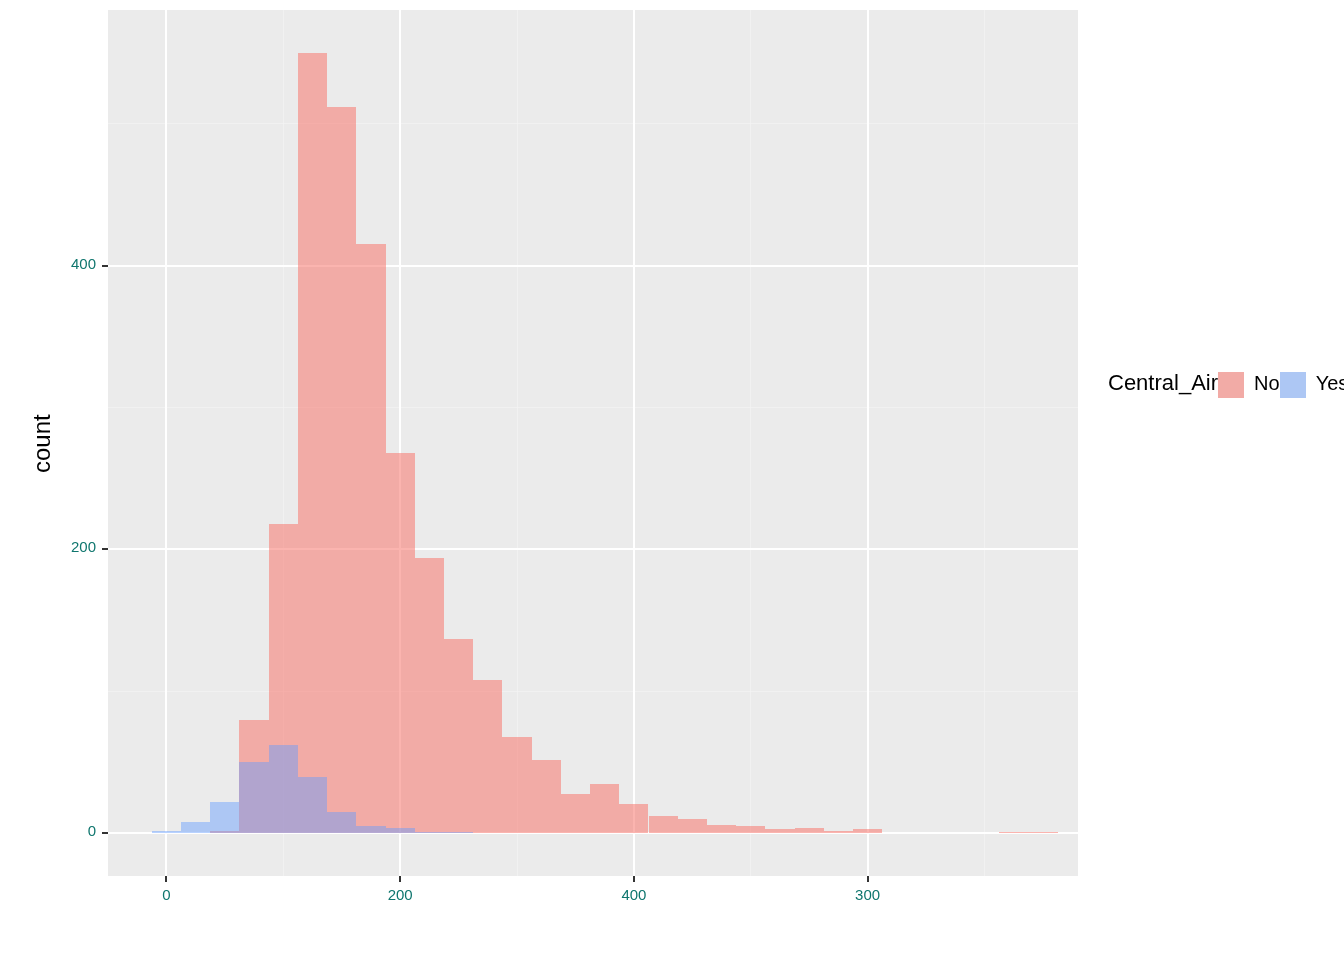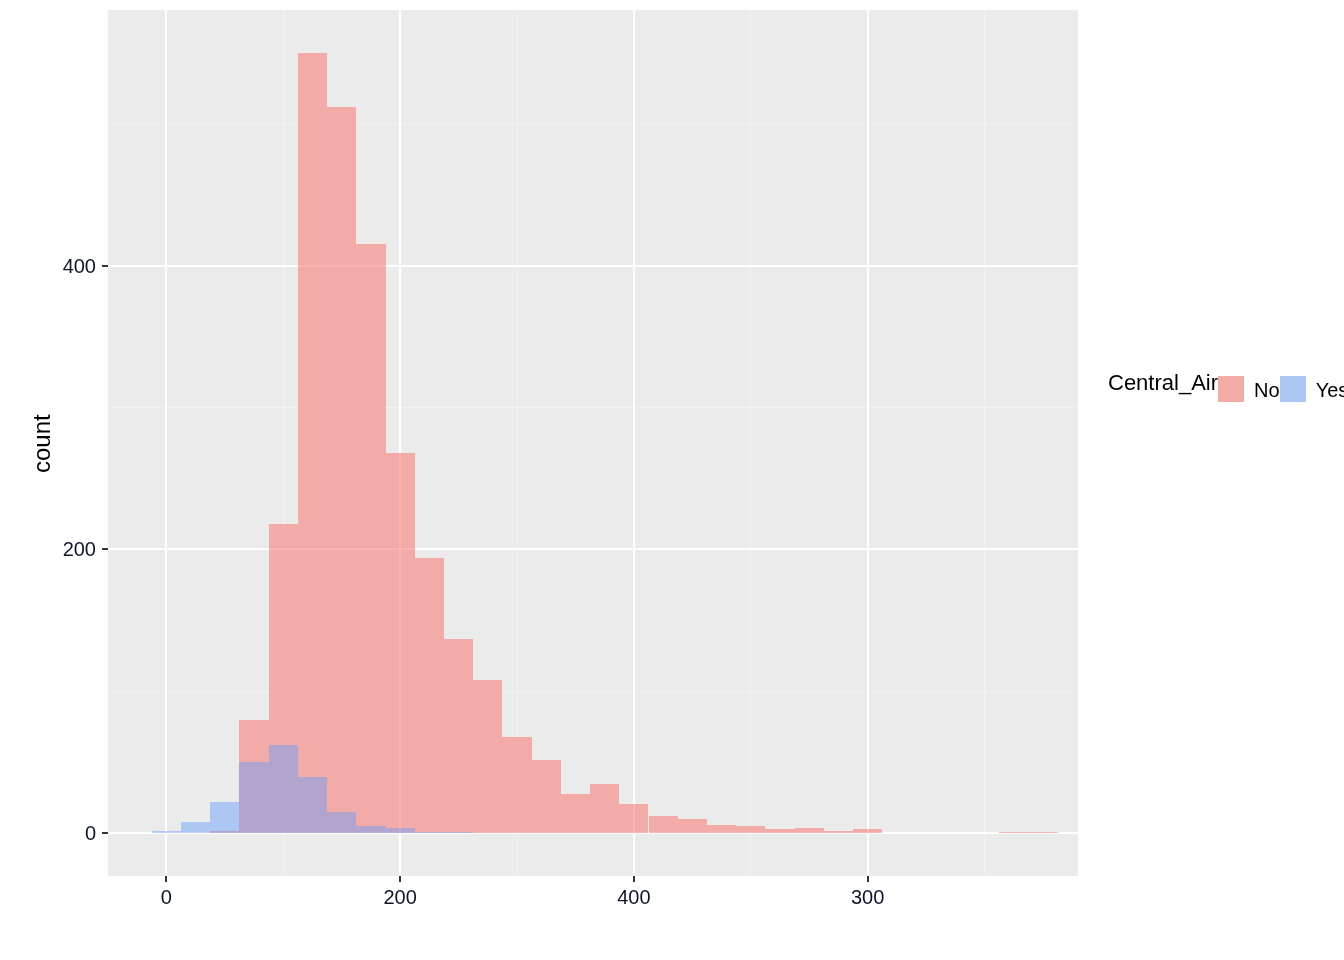--- a/index.html
+++ b/index.html
@@ -24,43 +24,43 @@
     position: absolute;
     display: flex;
     flex-direction: row;
   }
   .legend-title {
     font-size: 22px;
     margin-bottom: 8px;
   }
   .legend-item {
     display: flex;
-    align-items: flex-end;
+    align-items: flex-start;
     margin: 2px 0;
     font-size: 20px;
   }
   .legend-key {
     width: 26px;
     height: 26px;
     margin-right: 10px;
     display: inline-block;
   }
   .axis-label {
     position: absolute;
     font-size: 24px;
     color: #000;
   }
   .y-axis-label {
     transform-origin: left top;
     transform: rotate(-90deg);
   }
   .tick-label {
     position: absolute;
-    font-size: 20px;
-    color: #0f172a;
+    font-size: 15px;
+    color: #0f766e;
   }
   .y-tick-label {
     text-align: right;
     width: 60px;
   }
   .tick-mark {
     position: absolute;
     background: #333333;
   }
   .grid-line-major {

